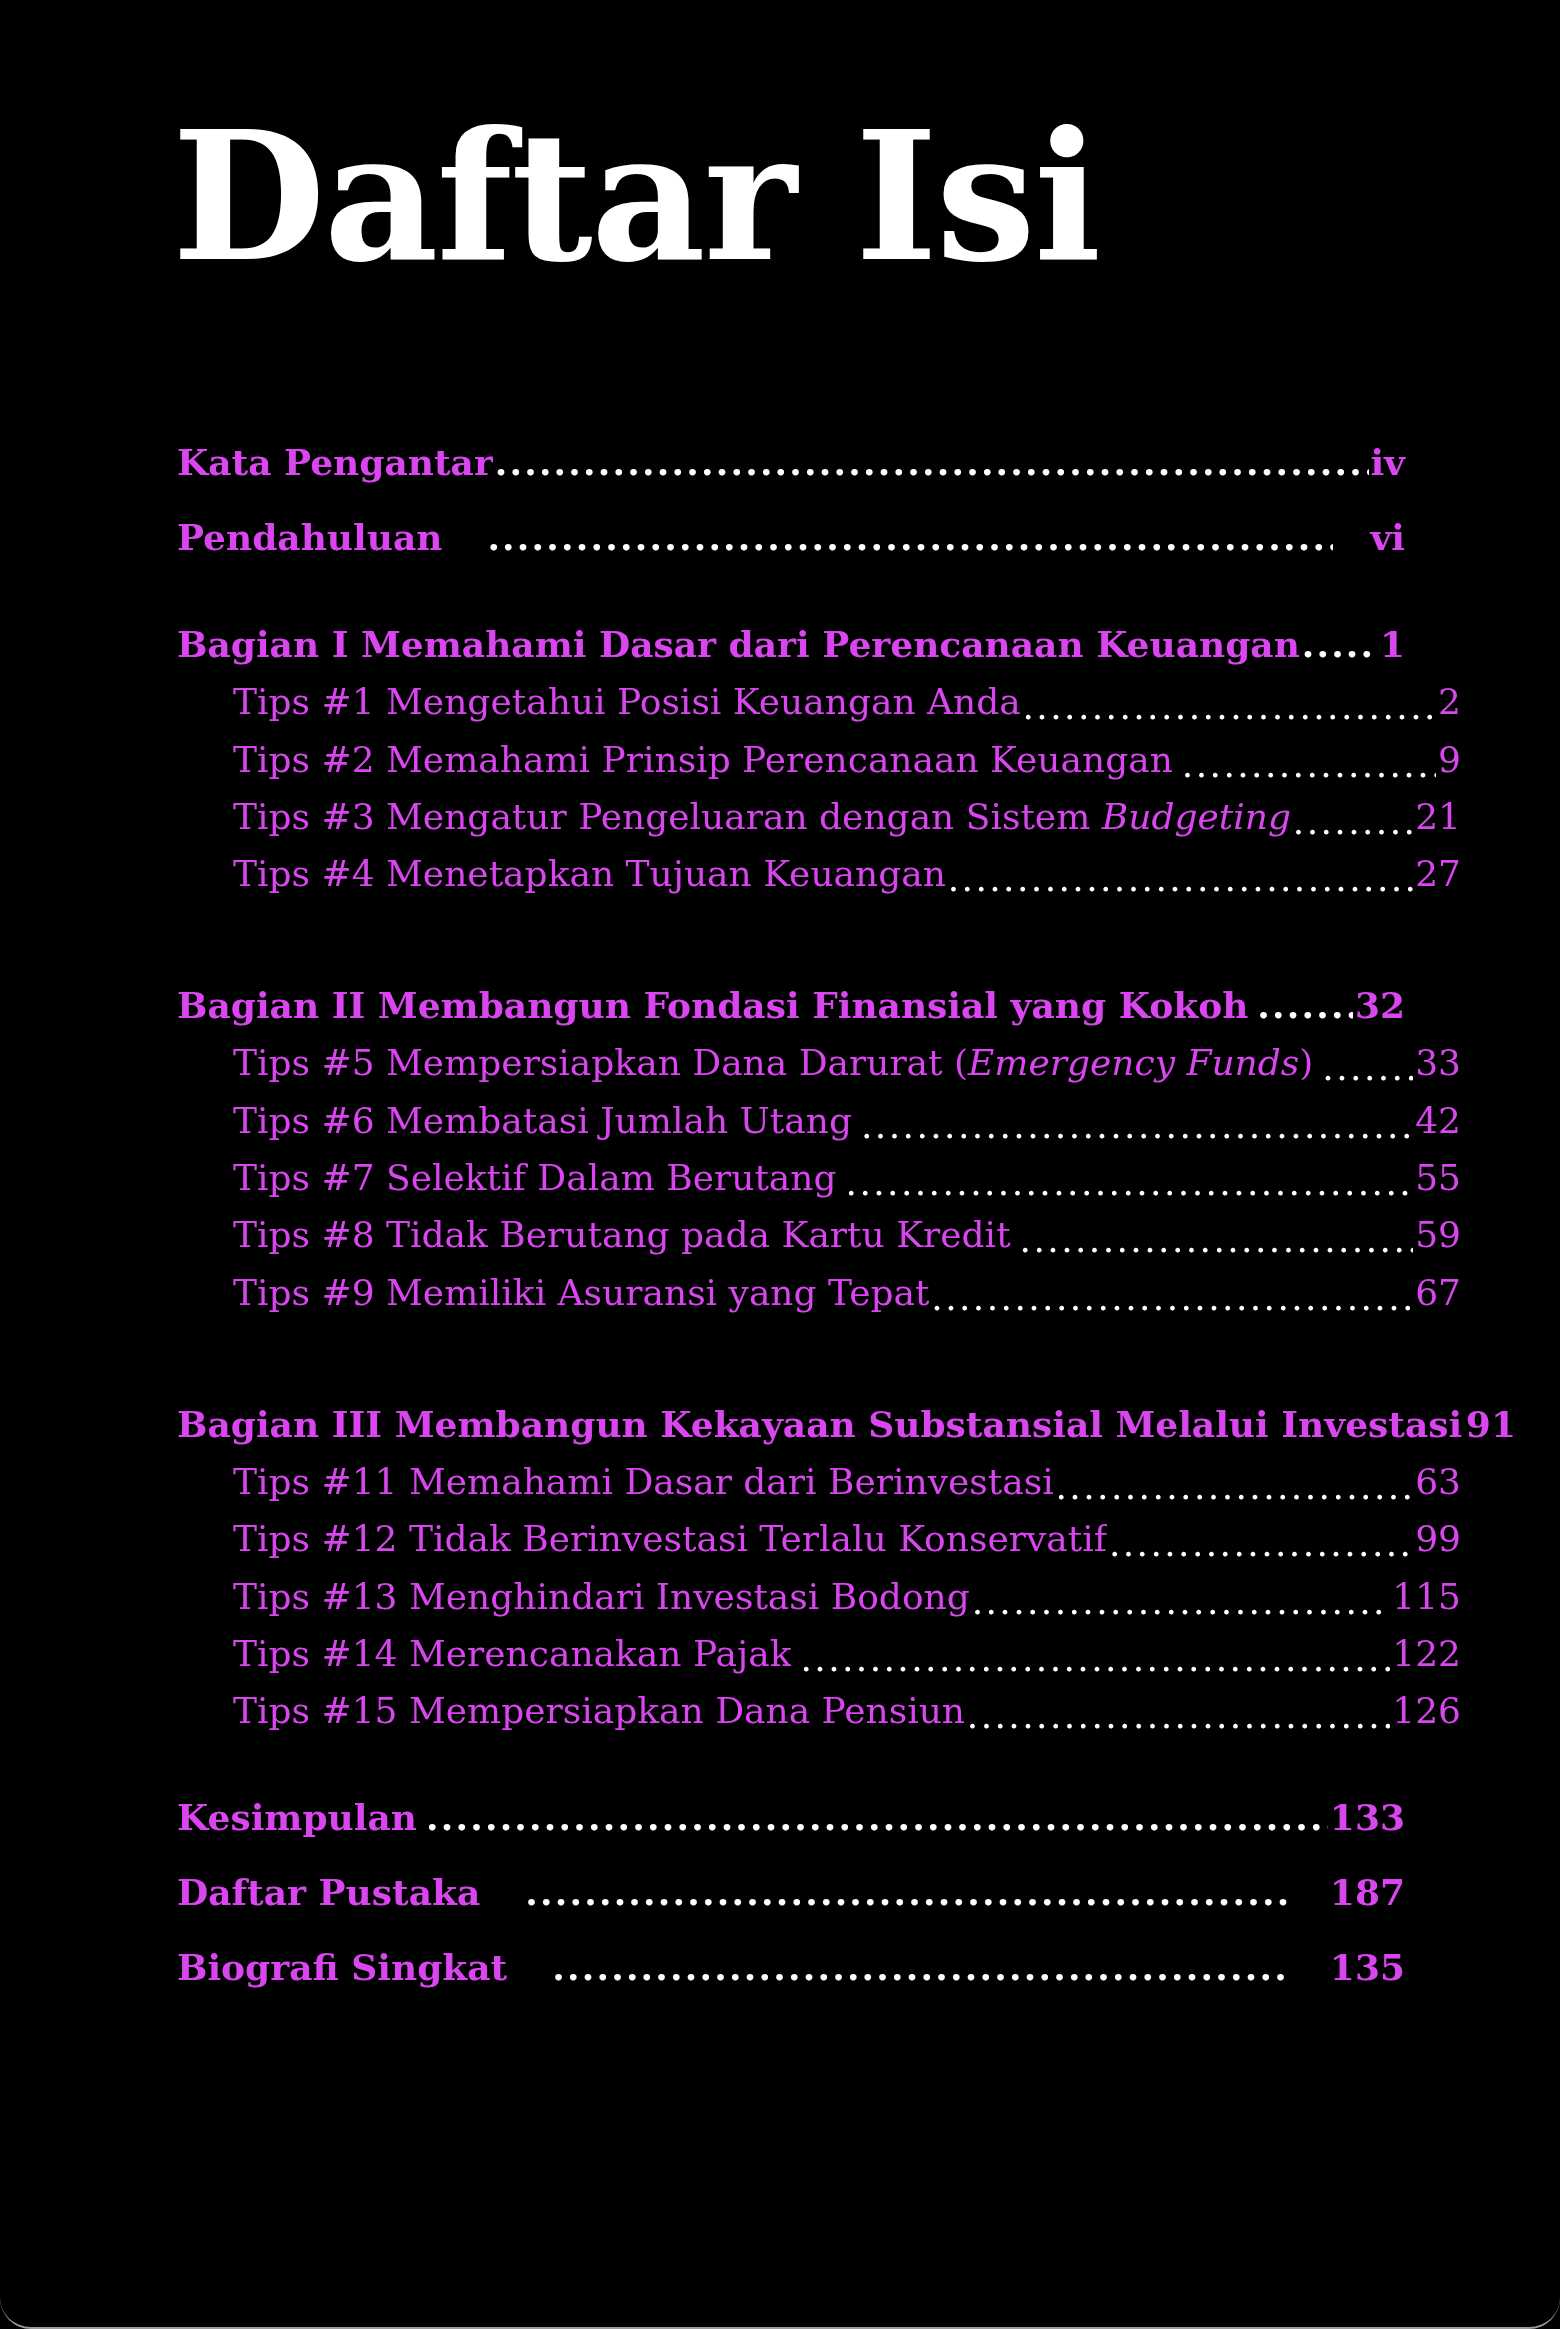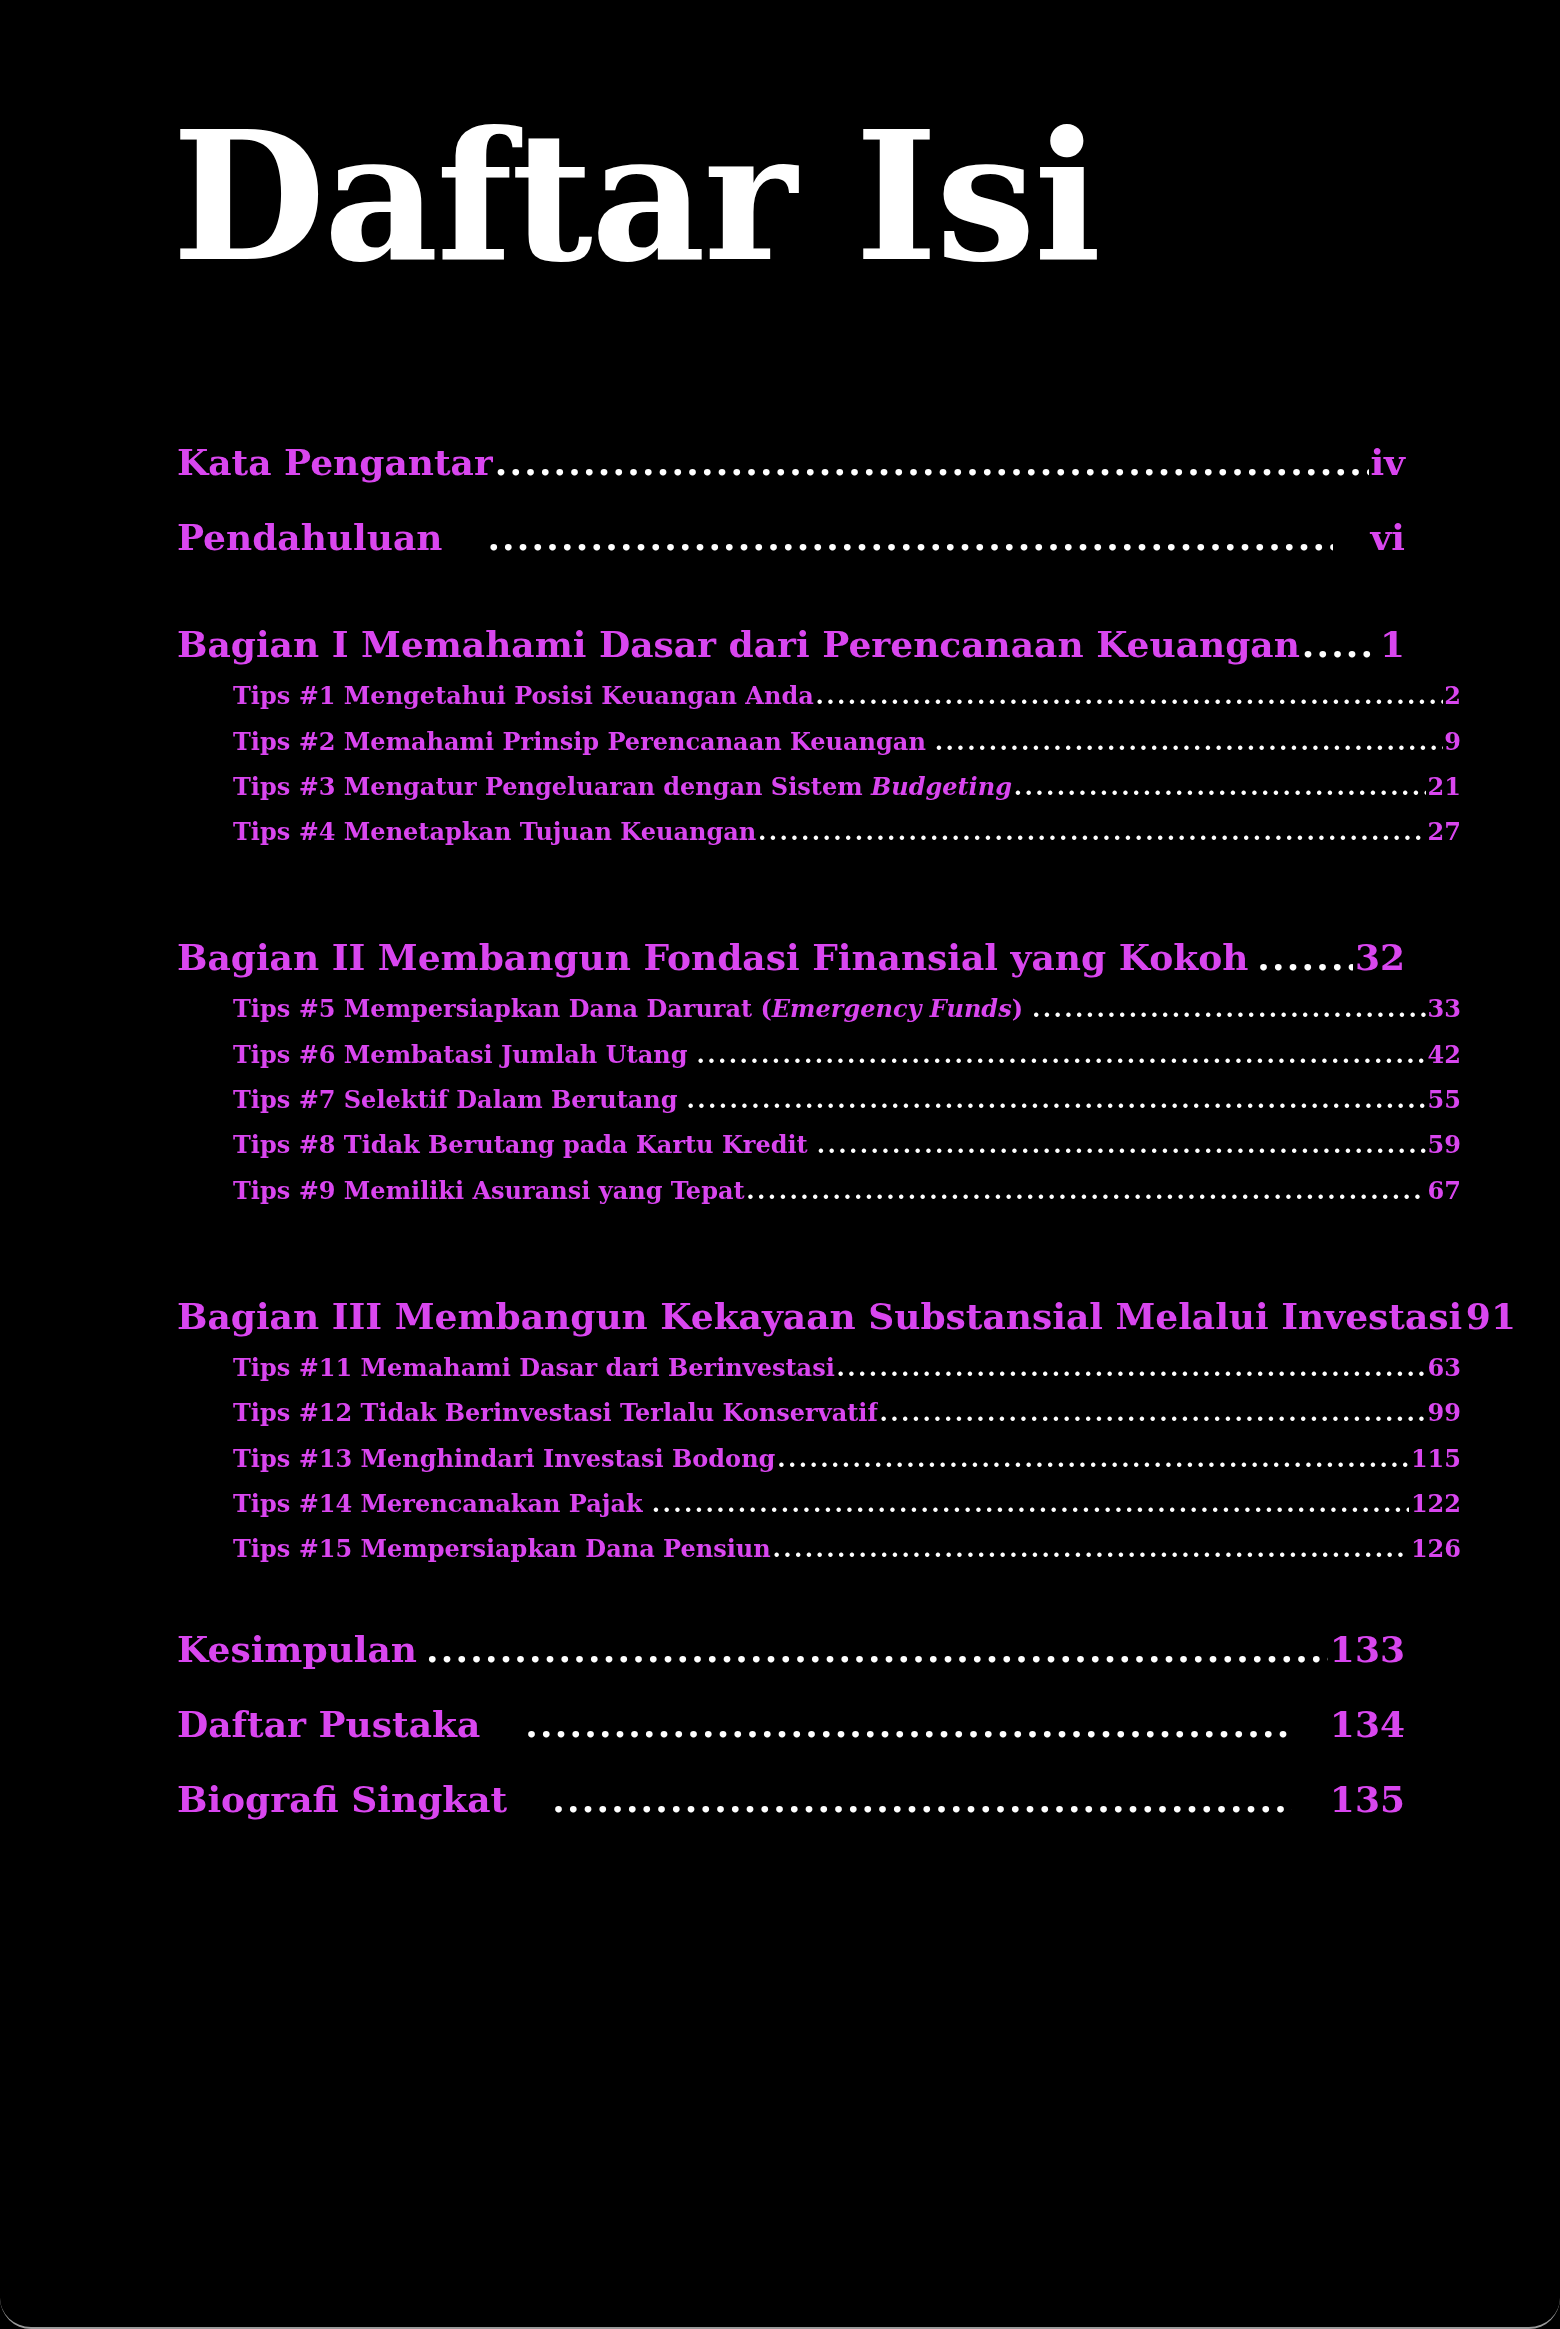--- a/index.html
+++ b/index.html
@@ -78,23 +78,24 @@
   
   .lvl-major {
     font-weight: bold;
     font-size: 36px;
     margin-left: 0px;
   }
   .lvl-major .toc-leader::after { letter-spacing: 2.2px; }
 
   
   .lvl-tip {
-    font-weight: bold;
-    font-size: 24px;
+    font-weight: normal;
+    font-size: 36px;
     margin-left: 56px;
+    align-items: flex-end;
   }
   .lvl-tip .toc-leader::after { letter-spacing: 2.4px; }
 
   
   .sp-none  { margin-top: 0px; }
   .sp-sm    { margin-top: 16.3px; }
   .sp-md    { margin-top: 33px; gap: 36px; }
   .sp-lg    { margin-top: 65px; }
   .sp-xl    { margin-top: 90px; }
 
@@ -206,21 +207,21 @@
         <span class="toc-page">126</span>
       </div>
       <div class="toc-row lvl-major sp-lg gap-before">
         <span class="toc-label">Kesimpulan</span>
         <span class="toc-leader"></span>
         <span class="toc-page">133</span>
       </div>
       <div class="toc-row lvl-major sp-md gap-before">
         <span class="toc-label">Daftar Pustaka</span>
         <span class="toc-leader"></span>
-        <span class="toc-page">134</span>
+        <span class="toc-page">187</span>
       </div>
       <div class="toc-row lvl-major sp-md gap-before">
         <span class="toc-label">Biografi Singkat</span>
         <span class="toc-leader"></span>
         <span class="toc-page">135</span>
       </div>
     </div>
 
 </div>
 

